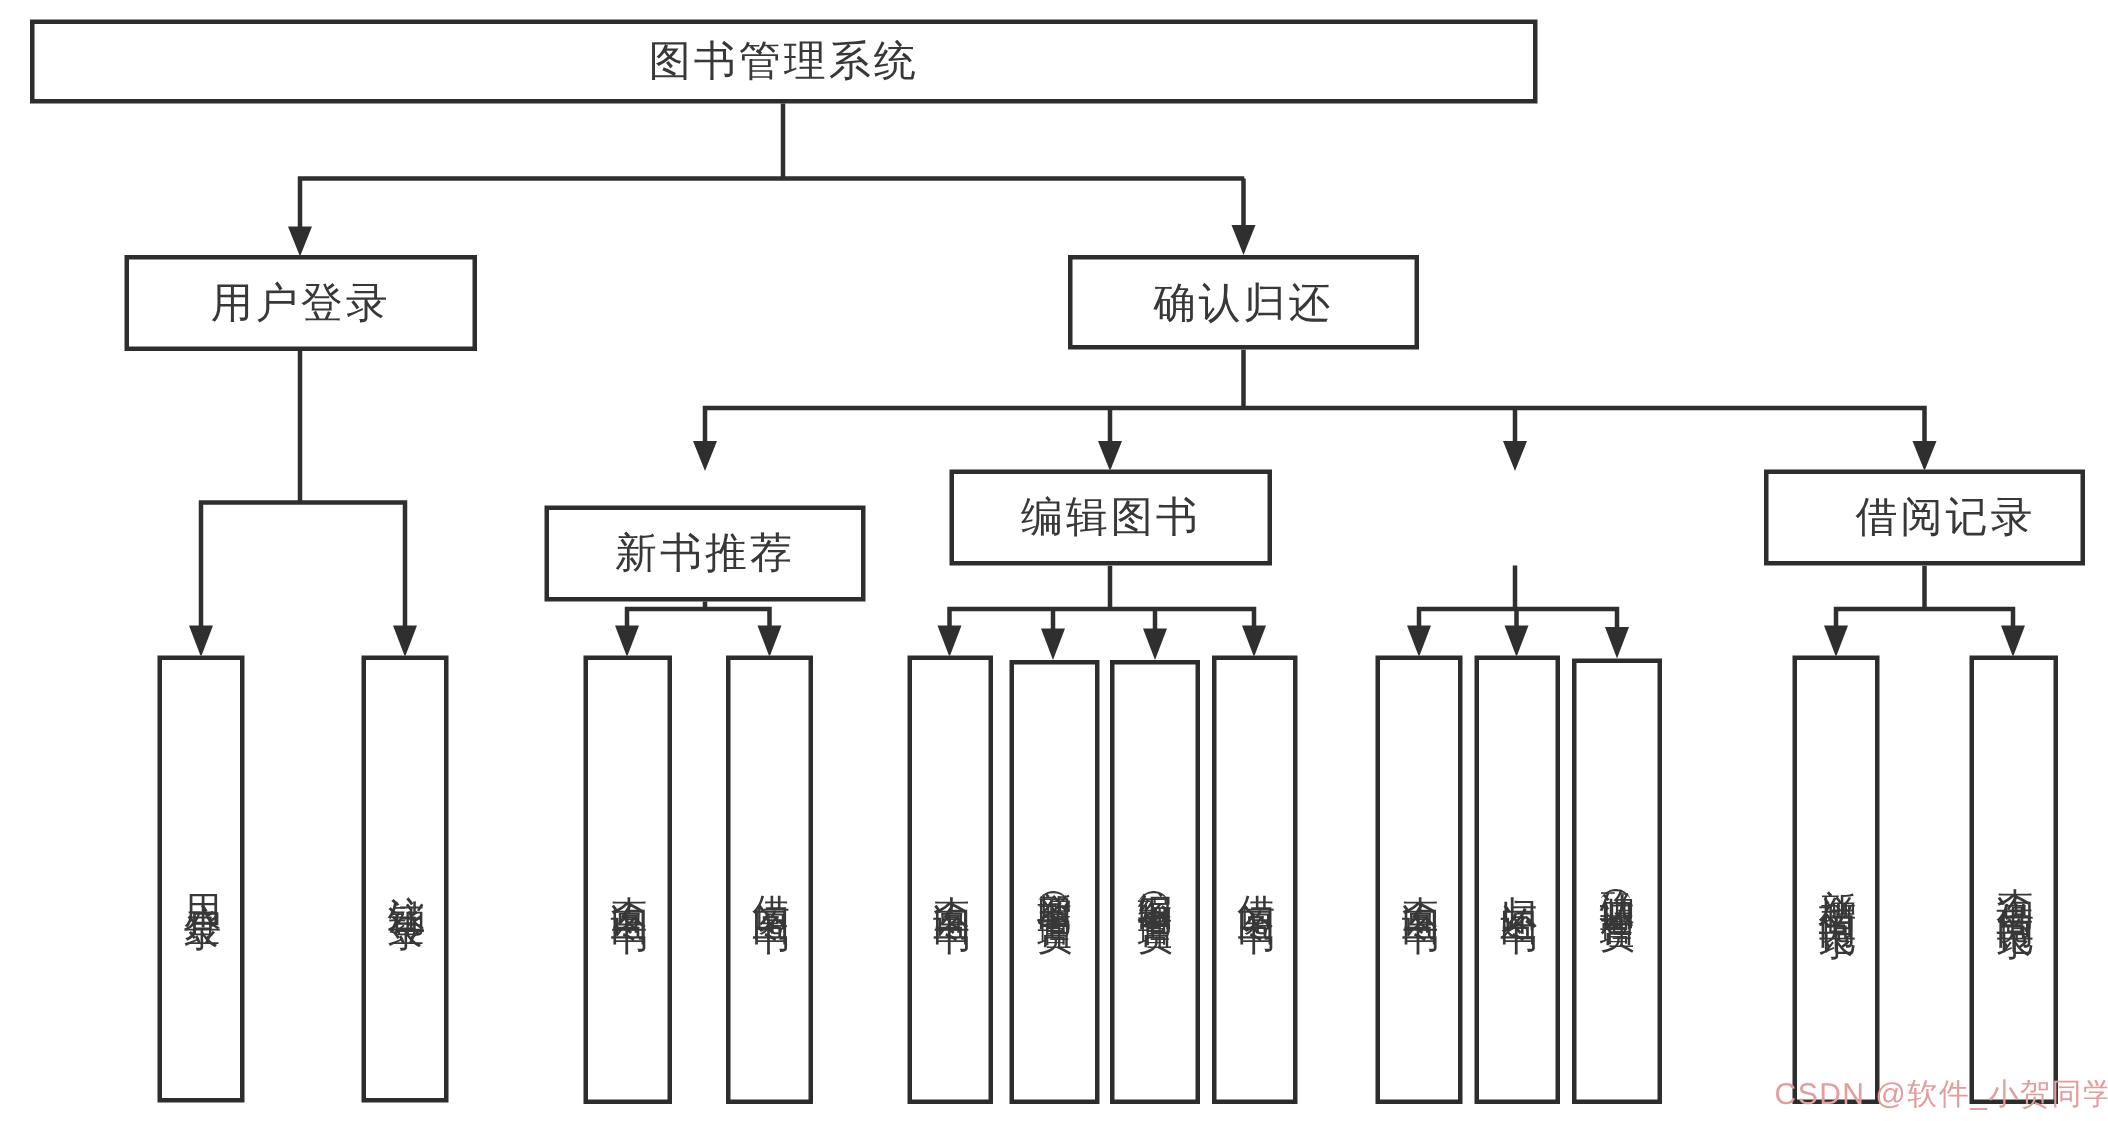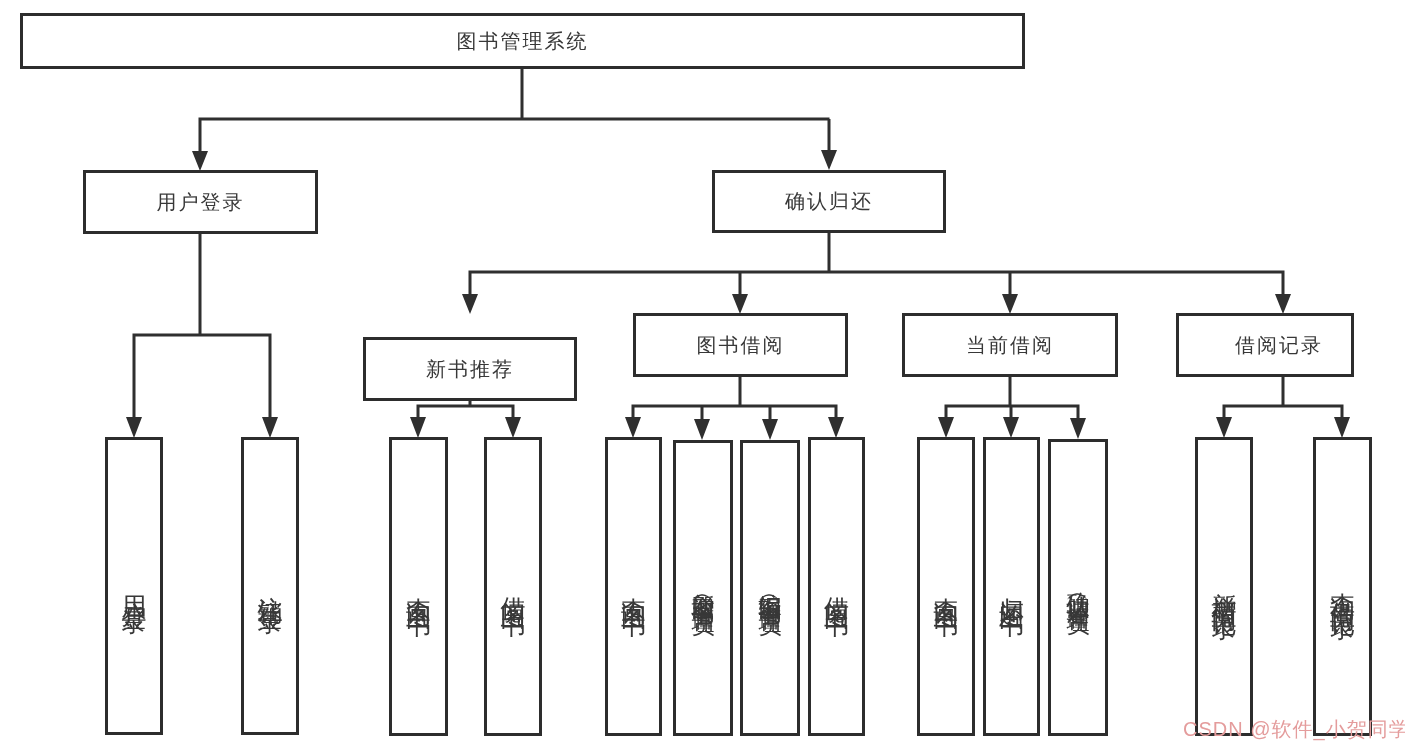--- a/index.html
+++ b/index.html
@@ -27,21 +27,21 @@
     border: 3px solid #2d2d2d;
     background: #ffffff;
     color: #383838;
     display: flex;
     align-items: center;
     justify-content: center;
     text-align: center;
     z-index: 2;
   }
   .box.h {
-    font-size: 20px;
+    font-size: 28px;
     letter-spacing: 2px;
     white-space: nowrap;
   }
   .box.v {
     writing-mode: vertical-rl;
     font-size: 25px;
     letter-spacing: 5px;
     line-height: 1;
   }
   .box.v.long {
@@ -115,23 +115,22 @@
       <path d="M1216 417 H1232 L1224 438 Z M1334 417 H1350 L1342 438 Z"></path>
     </g>
   </svg>
 
   <div class="box h" style="left:20px; top:13px; width:1005px; height:56px;">图书管理系统</div>
 
   <div class="box h" style="left:83px; top:170px; width:235px; height:64px;">用户登录</div>
   <div class="box h" style="left:712px; top:170px; width:234px; height:63px;">确认归还</div>
 
   <div class="box h" style="left:363px; top:313px; width:214px; height:64px;margin-top:24px;">新书推荐</div>
-  <div class="box h" style="left:633px; top:313px; width:215px; height:64px;">图书借阅</div>
-  <div class="box h" style="left:902px; top:313px; width:216px; height:64px;">当前借阅</div>
-  <div class="box h" style="left:1176px; top:313px; width:178px; height:64px;padding-left:28px;">借阅记录</div>
+  <div class="box h" style="left:633px; top:313px; width:215px; height:64px;">编辑图书</div>
+  <div class="box h" style="left:1176px; top:313px; width:214px; height:64px;padding-left:28px;">借阅记录</div>
 
   <div class="box v" style="left:105px; top:437px; width:58px; height:298px;">用户登录</div>
   <div class="box v" style="left:241px; top:437px; width:58px; height:298px;">注销登录</div>
 
   <div class="box v" style="left:389px; top:437px; width:59px; height:299px;">查询图书</div>
   <div class="box v" style="left:484px; top:437px; width:58px; height:299px;">借阅图书</div>
 
   <div class="box v" style="left:605px; top:437px; width:57px; height:299px;">查询图书</div>
   <div class="box v long" style="left:673px; top:440px; width:60px; height:296px;">新增图书（管理员）</div>
   <div class="box v long" style="left:740px; top:440px; width:60px; height:296px;">编辑图书（管理员）</div>

